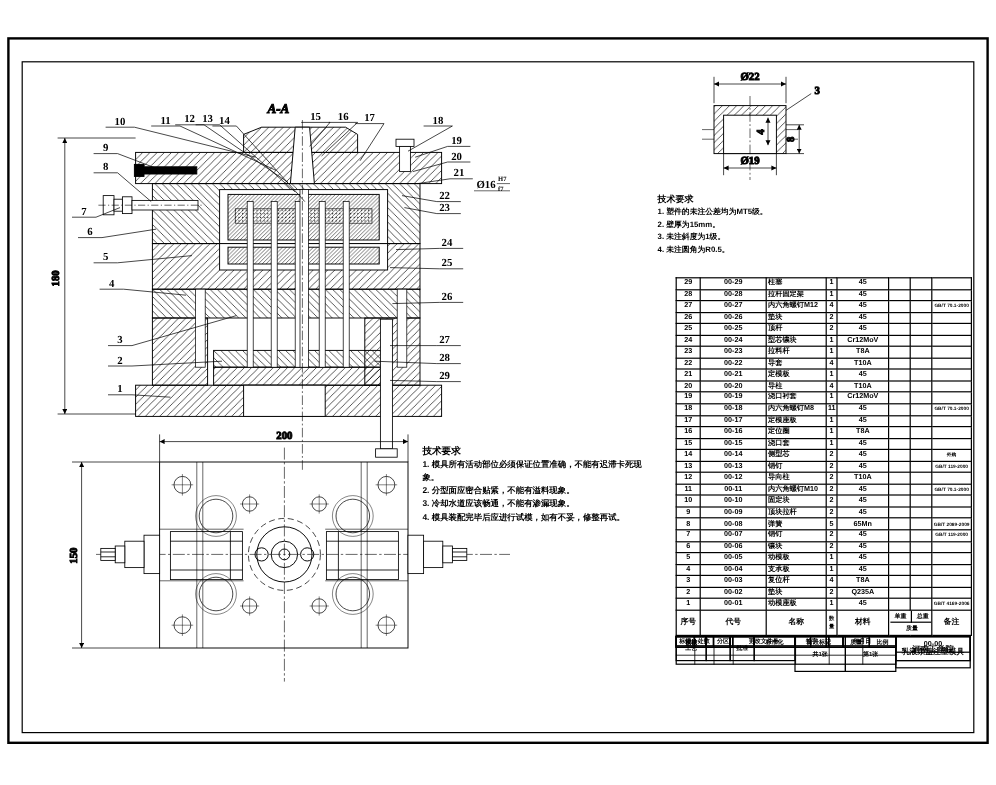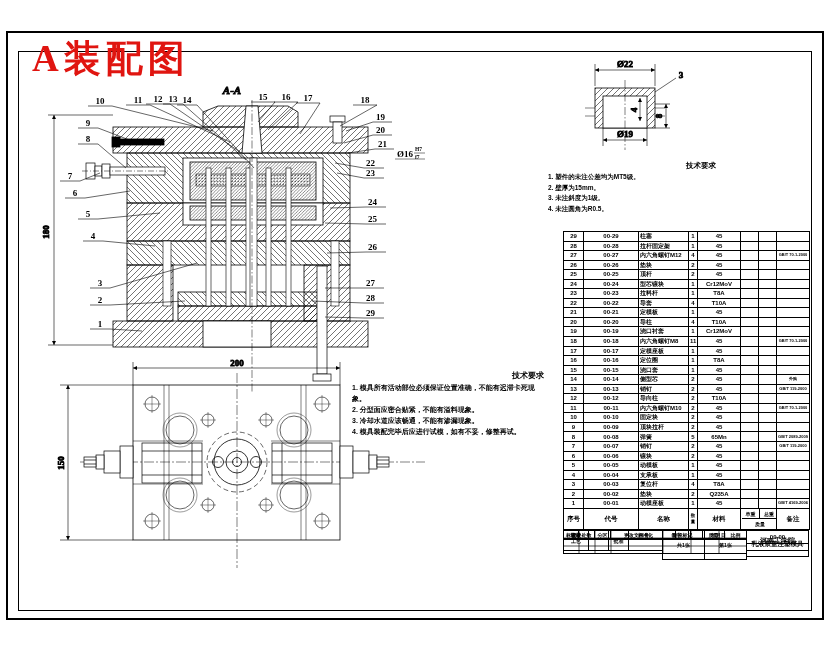--- a/index.html
+++ b/index.html
@@ -11,21 +11,21 @@
          letter-spacing:5px;white-space:nowrap;z-index:5;}
   svg{position:absolute;left:0;top:0;}
   svg text{fill:#000;font-family:"Liberation Serif",serif;}
   .num{font-size:9px;font-weight:bold;text-anchor:middle;}
   .numl{font-size:9px;font-weight:bold;}
   .dimtxt{font-size:9px;font-weight:bold;text-anchor:middle;}
   .sec{font-size:11px;font-weight:bold;font-style:italic;text-anchor:middle;}
   .fit-small{font-size:5.5px;font-weight:bold;}
   
   .techreq{position:absolute;line-height:10px;}
-  .techreq .tr-title{text-align:right;font-weight:bold;font-size:7.5px;margin-bottom:1px;}
+  .techreq .tr-title{text-align:left;font-weight:bold;font-size:7.5px;margin-bottom:1px;}
   .techreq .tr-line{font-size:6.5px;font-weight:bold;line-height:10.5px;}
   .tr1{left:548px;top:161px;width:168px;}
   .tr2{left:352px;top:371px;width:192px;}
   .tr2 .tr-title{font-size:8px;}
   .tr2 .tr-line{font-size:7px;line-height:11px;}
   
   .bom{position:absolute;left:563px;top:231px;width:246px;border-collapse:collapse;table-layout:fixed;}
   .bom td,.bom th{border:1px solid #000;font-size:6px;font-weight:bold;line-height:8.5px;height:8.55px;
       padding:0 1px;overflow:hidden;white-space:nowrap;text-align:center;font-family:"Liberation Sans",sans-serif;}
   .bom td.c1{letter-spacing:0;}
@@ -46,21 +46,20 @@
   .tb .ttl{font-size:6.5px;white-space:normal;text-align:center;line-height:8px;}
 </style>
 </head>
 <body>
 
 <div class="page">
 
   <div class="frame-outer"></div>
   <div class="frame-inner"></div>
 
-  <div class="stamp" style="color: rgb(224, 21, 16);">A装配图</div>
 
   <svg width="830" height="654" viewBox="0 0 830 654">
     <defs>
       <pattern id="ph1" patternUnits="userSpaceOnUse" width="6" height="6">
         <path d="M-1,7 L7,-1" stroke="#000" stroke-width="0.55"></path>
       </pattern>
       <pattern id="ph2" patternUnits="userSpaceOnUse" width="6" height="6">
         <path d="M-1,-1 L7,7" stroke="#000" stroke-width="0.55"></path>
       </pattern>
       <pattern id="ph3" patternUnits="userSpaceOnUse" width="3.2" height="3.2">

